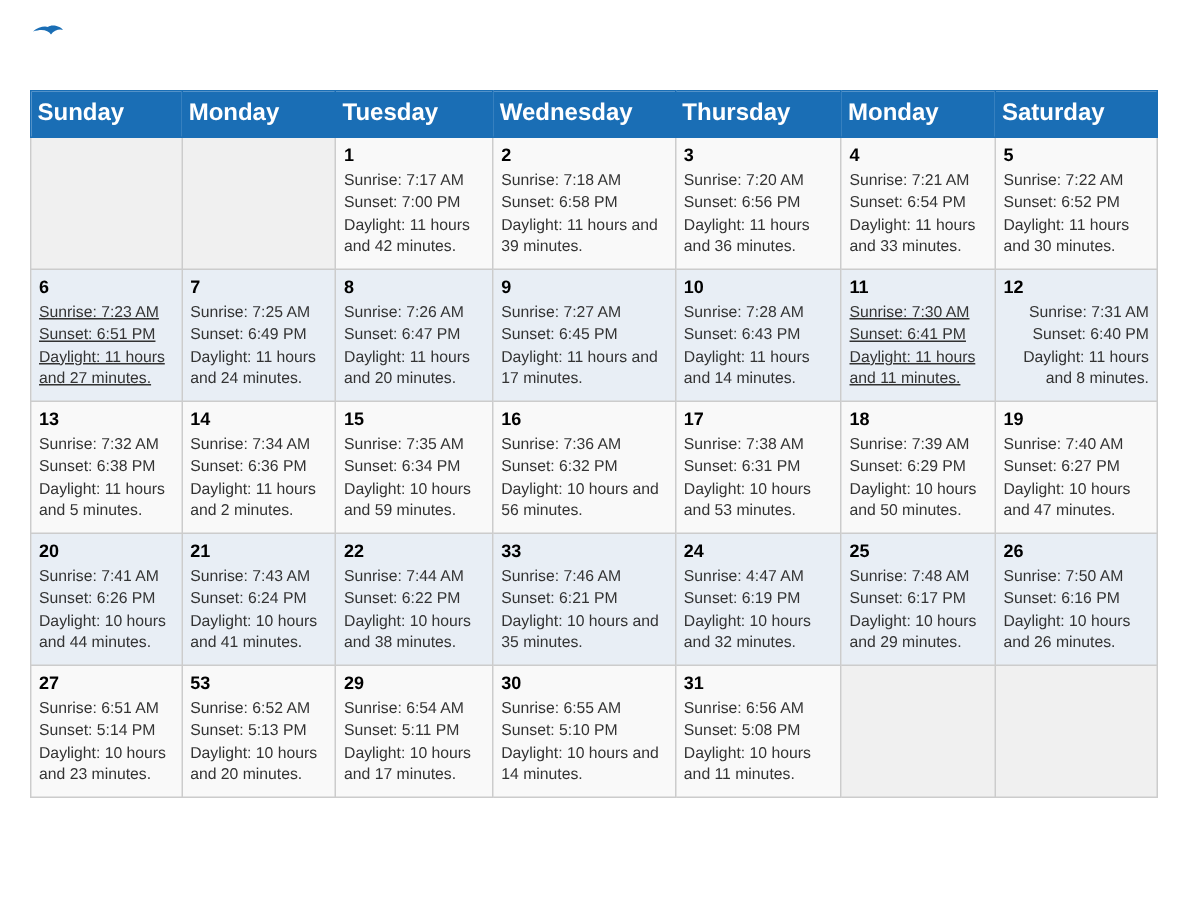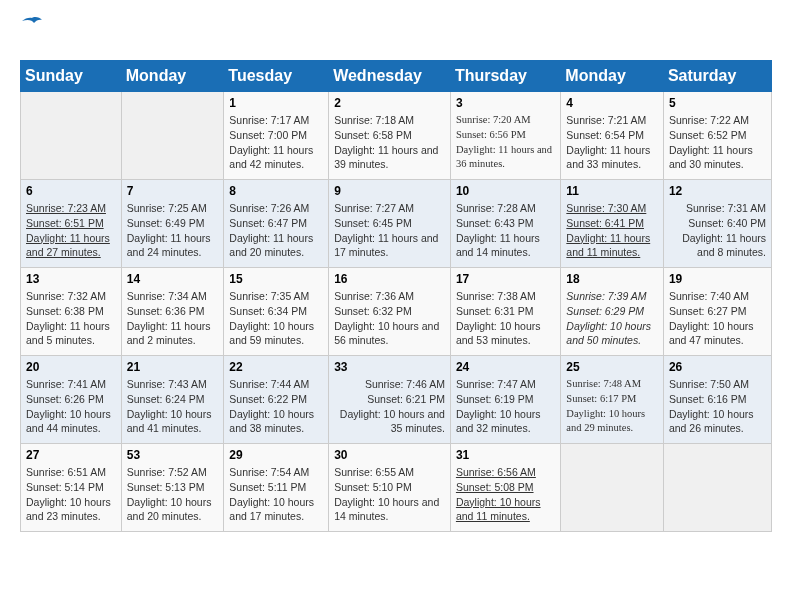--- a/index.html
+++ b/index.html
@@ -129,21 +129,21 @@
 Daylight: 11 hours and 42 minutes.</div>
         </td>
         <td>
           <span class="day-number">2</span>
           <div class="day-info" style="white-space: pre-line;">Sunrise: 7:18 AM
 Sunset: 6:58 PM
 Daylight: 11 hours and 39 minutes.</div>
         </td>
         <td>
           <span class="day-number">3</span>
-          <div class="day-info" style="white-space: pre-line; font-family: Liberation Serif, serif;">Sunrise: 7:20 AM
+          <div class="day-info" style="white-space: pre-line;">Sunrise: 7:20 AM
 Sunset: 6:56 PM
 Daylight: 11 hours and 36 minutes.</div>
         </td>
         <td>
           <span class="day-number">4</span>
           <div class="day-info" style="white-space: pre-line;">Sunrise: 7:21 AM
 Sunset: 6:54 PM
 Daylight: 11 hours and 33 minutes.</div>
         </td>
         <td>
@@ -223,21 +223,21 @@
 Daylight: 10 hours and 56 minutes.</div>
         </td>
         <td>
           <span class="day-number">17</span>
           <div class="day-info" style="white-space: pre-line;">Sunrise: 7:38 AM
 Sunset: 6:31 PM
 Daylight: 10 hours and 53 minutes.</div>
         </td>
         <td>
           <span class="day-number">18</span>
-          <div class="day-info" style="white-space: pre-line; font-style: italic;">Sunrise: 7:39 AM
+          <div class="day-info" style="white-space: pre-line;">Sunrise: 7:39 AM
 Sunset: 6:29 PM
 Daylight: 10 hours and 50 minutes.</div>
         </td>
         <td>
           <span class="day-number">19</span>
           <div class="day-info" style="white-space: pre-line;">Sunrise: 7:40 AM
 Sunset: 6:27 PM
 Daylight: 10 hours and 47 minutes.</div>
         </td>
       </tr>
@@ -255,71 +255,71 @@
 Daylight: 10 hours and 41 minutes.</div>
         </td>
         <td>
           <span class="day-number">22</span>
           <div class="day-info" style="white-space: pre-line;">Sunrise: 7:44 AM
 Sunset: 6:22 PM
 Daylight: 10 hours and 38 minutes.</div>
         </td>
         <td>
           <span class="day-number">33</span>
-          <div class="day-info" style="white-space: pre-line; text-align: right;">Sunrise: 7:46 AM
+          <div class="day-info" style="white-space: pre-line;">Sunrise: 7:46 AM
 Sunset: 6:21 PM
 Daylight: 10 hours and 35 minutes.</div>
         </td>
         <td>
           <span class="day-number">24</span>
-          <div class="day-info" style="white-space: pre-line;">Sunrise: 7:47 AM
+          <div class="day-info" style="white-space: pre-line;">Sunrise: 4:47 AM
 Sunset: 6:19 PM
 Daylight: 10 hours and 32 minutes.</div>
         </td>
         <td>
           <span class="day-number">25</span>
-          <div class="day-info" style="white-space: pre-line; font-family: Liberation Serif, serif;">Sunrise: 7:48 AM
+          <div class="day-info" style="white-space: pre-line;">Sunrise: 7:48 AM
 Sunset: 6:17 PM
 Daylight: 10 hours and 29 minutes.</div>
         </td>
         <td>
           <span class="day-number">26</span>
           <div class="day-info" style="white-space: pre-line;">Sunrise: 7:50 AM
 Sunset: 6:16 PM
 Daylight: 10 hours and 26 minutes.</div>
         </td>
       </tr>
       <tr>
         <td>
           <span class="day-number">27</span>
           <div class="day-info" style="white-space: pre-line;">Sunrise: 6:51 AM
 Sunset: 5:14 PM
 Daylight: 10 hours and 23 minutes.</div>
         </td>
         <td>
           <span class="day-number">53</span>
-          <div class="day-info" style="white-space: pre-line;">Sunrise: 7:52 AM
+          <div class="day-info" style="white-space: pre-line;">Sunrise: 6:52 AM
 Sunset: 5:13 PM
 Daylight: 10 hours and 20 minutes.</div>
         </td>
         <td>
           <span class="day-number">29</span>
-          <div class="day-info" style="white-space: pre-line;">Sunrise: 7:54 AM
+          <div class="day-info" style="white-space: pre-line;">Sunrise: 6:54 AM
 Sunset: 5:11 PM
 Daylight: 10 hours and 17 minutes.</div>
         </td>
         <td>
           <span class="day-number">30</span>
           <div class="day-info" style="white-space: pre-line;">Sunrise: 6:55 AM
 Sunset: 5:10 PM
 Daylight: 10 hours and 14 minutes.</div>
         </td>
         <td>
           <span class="day-number">31</span>
-          <div class="day-info" style="white-space: pre-line; text-decoration: underline;">Sunrise: 6:56 AM
+          <div class="day-info" style="white-space: pre-line;">Sunrise: 6:56 AM
 Sunset: 5:08 PM
 Daylight: 10 hours and 11 minutes.</div>
         </td>
         <td class="empty-cell"></td>
         <td class="empty-cell"></td>
       </tr>
     </tbody>
 </table>
 
 </body></html>

